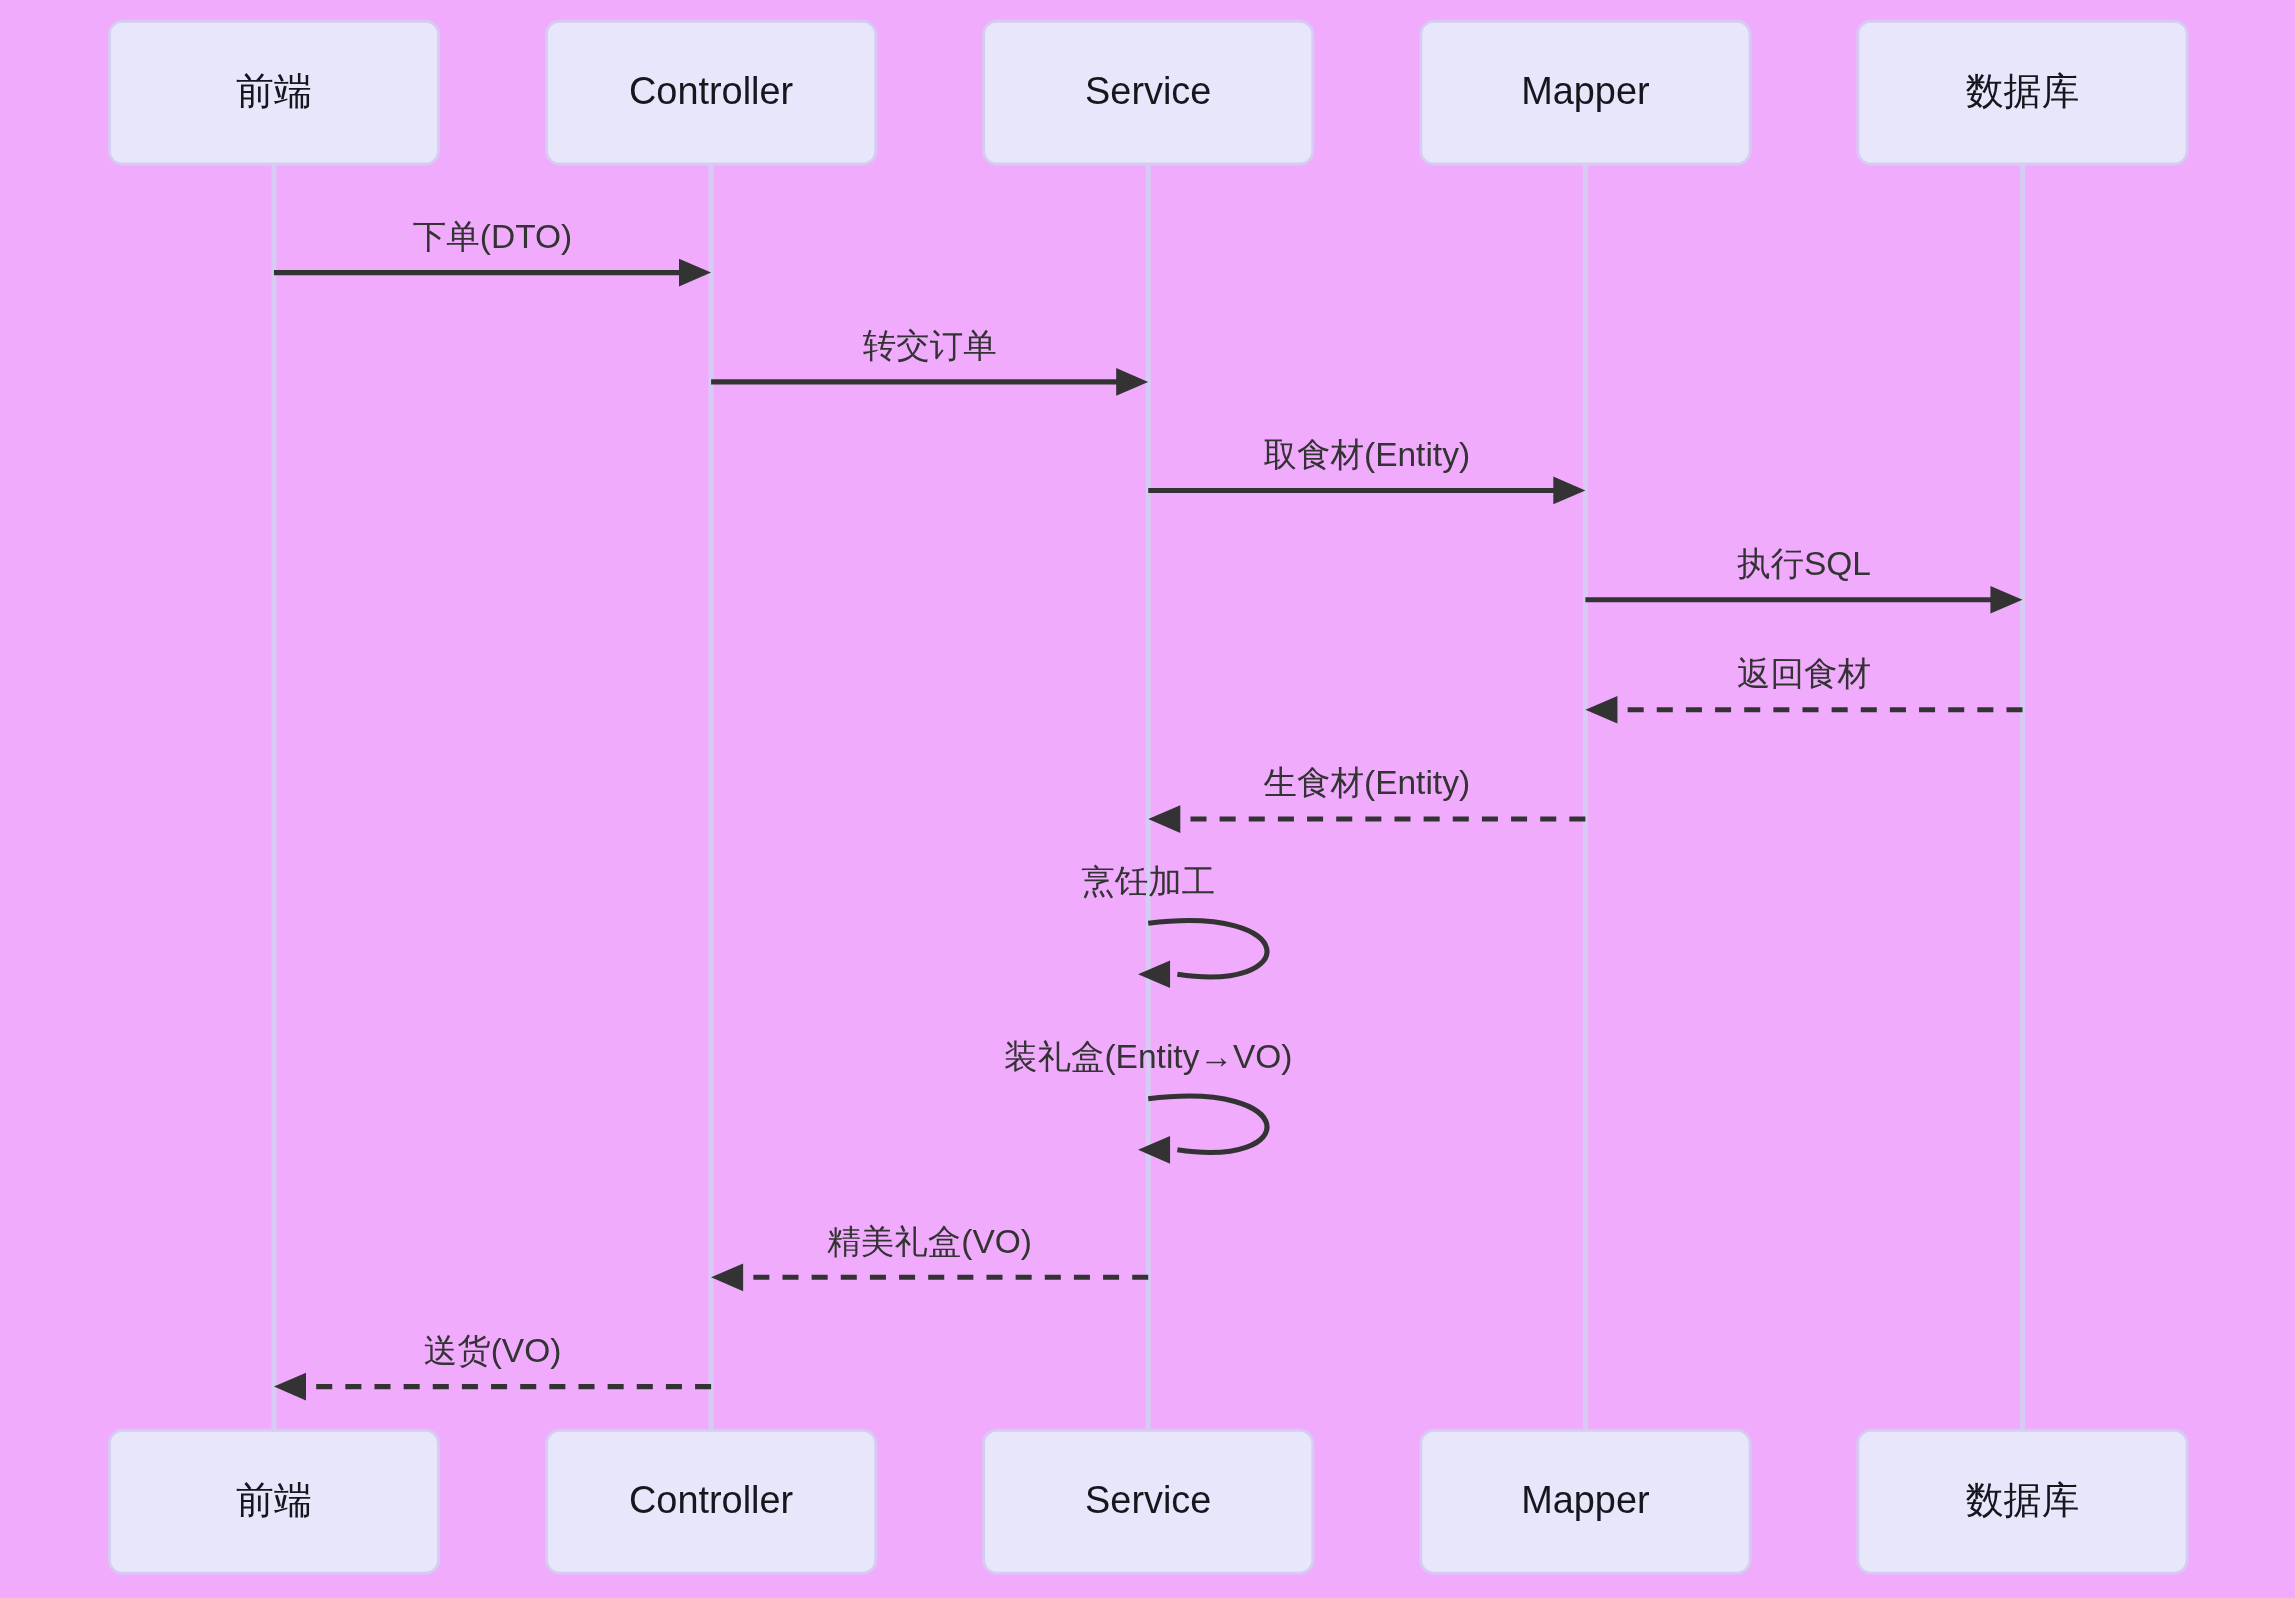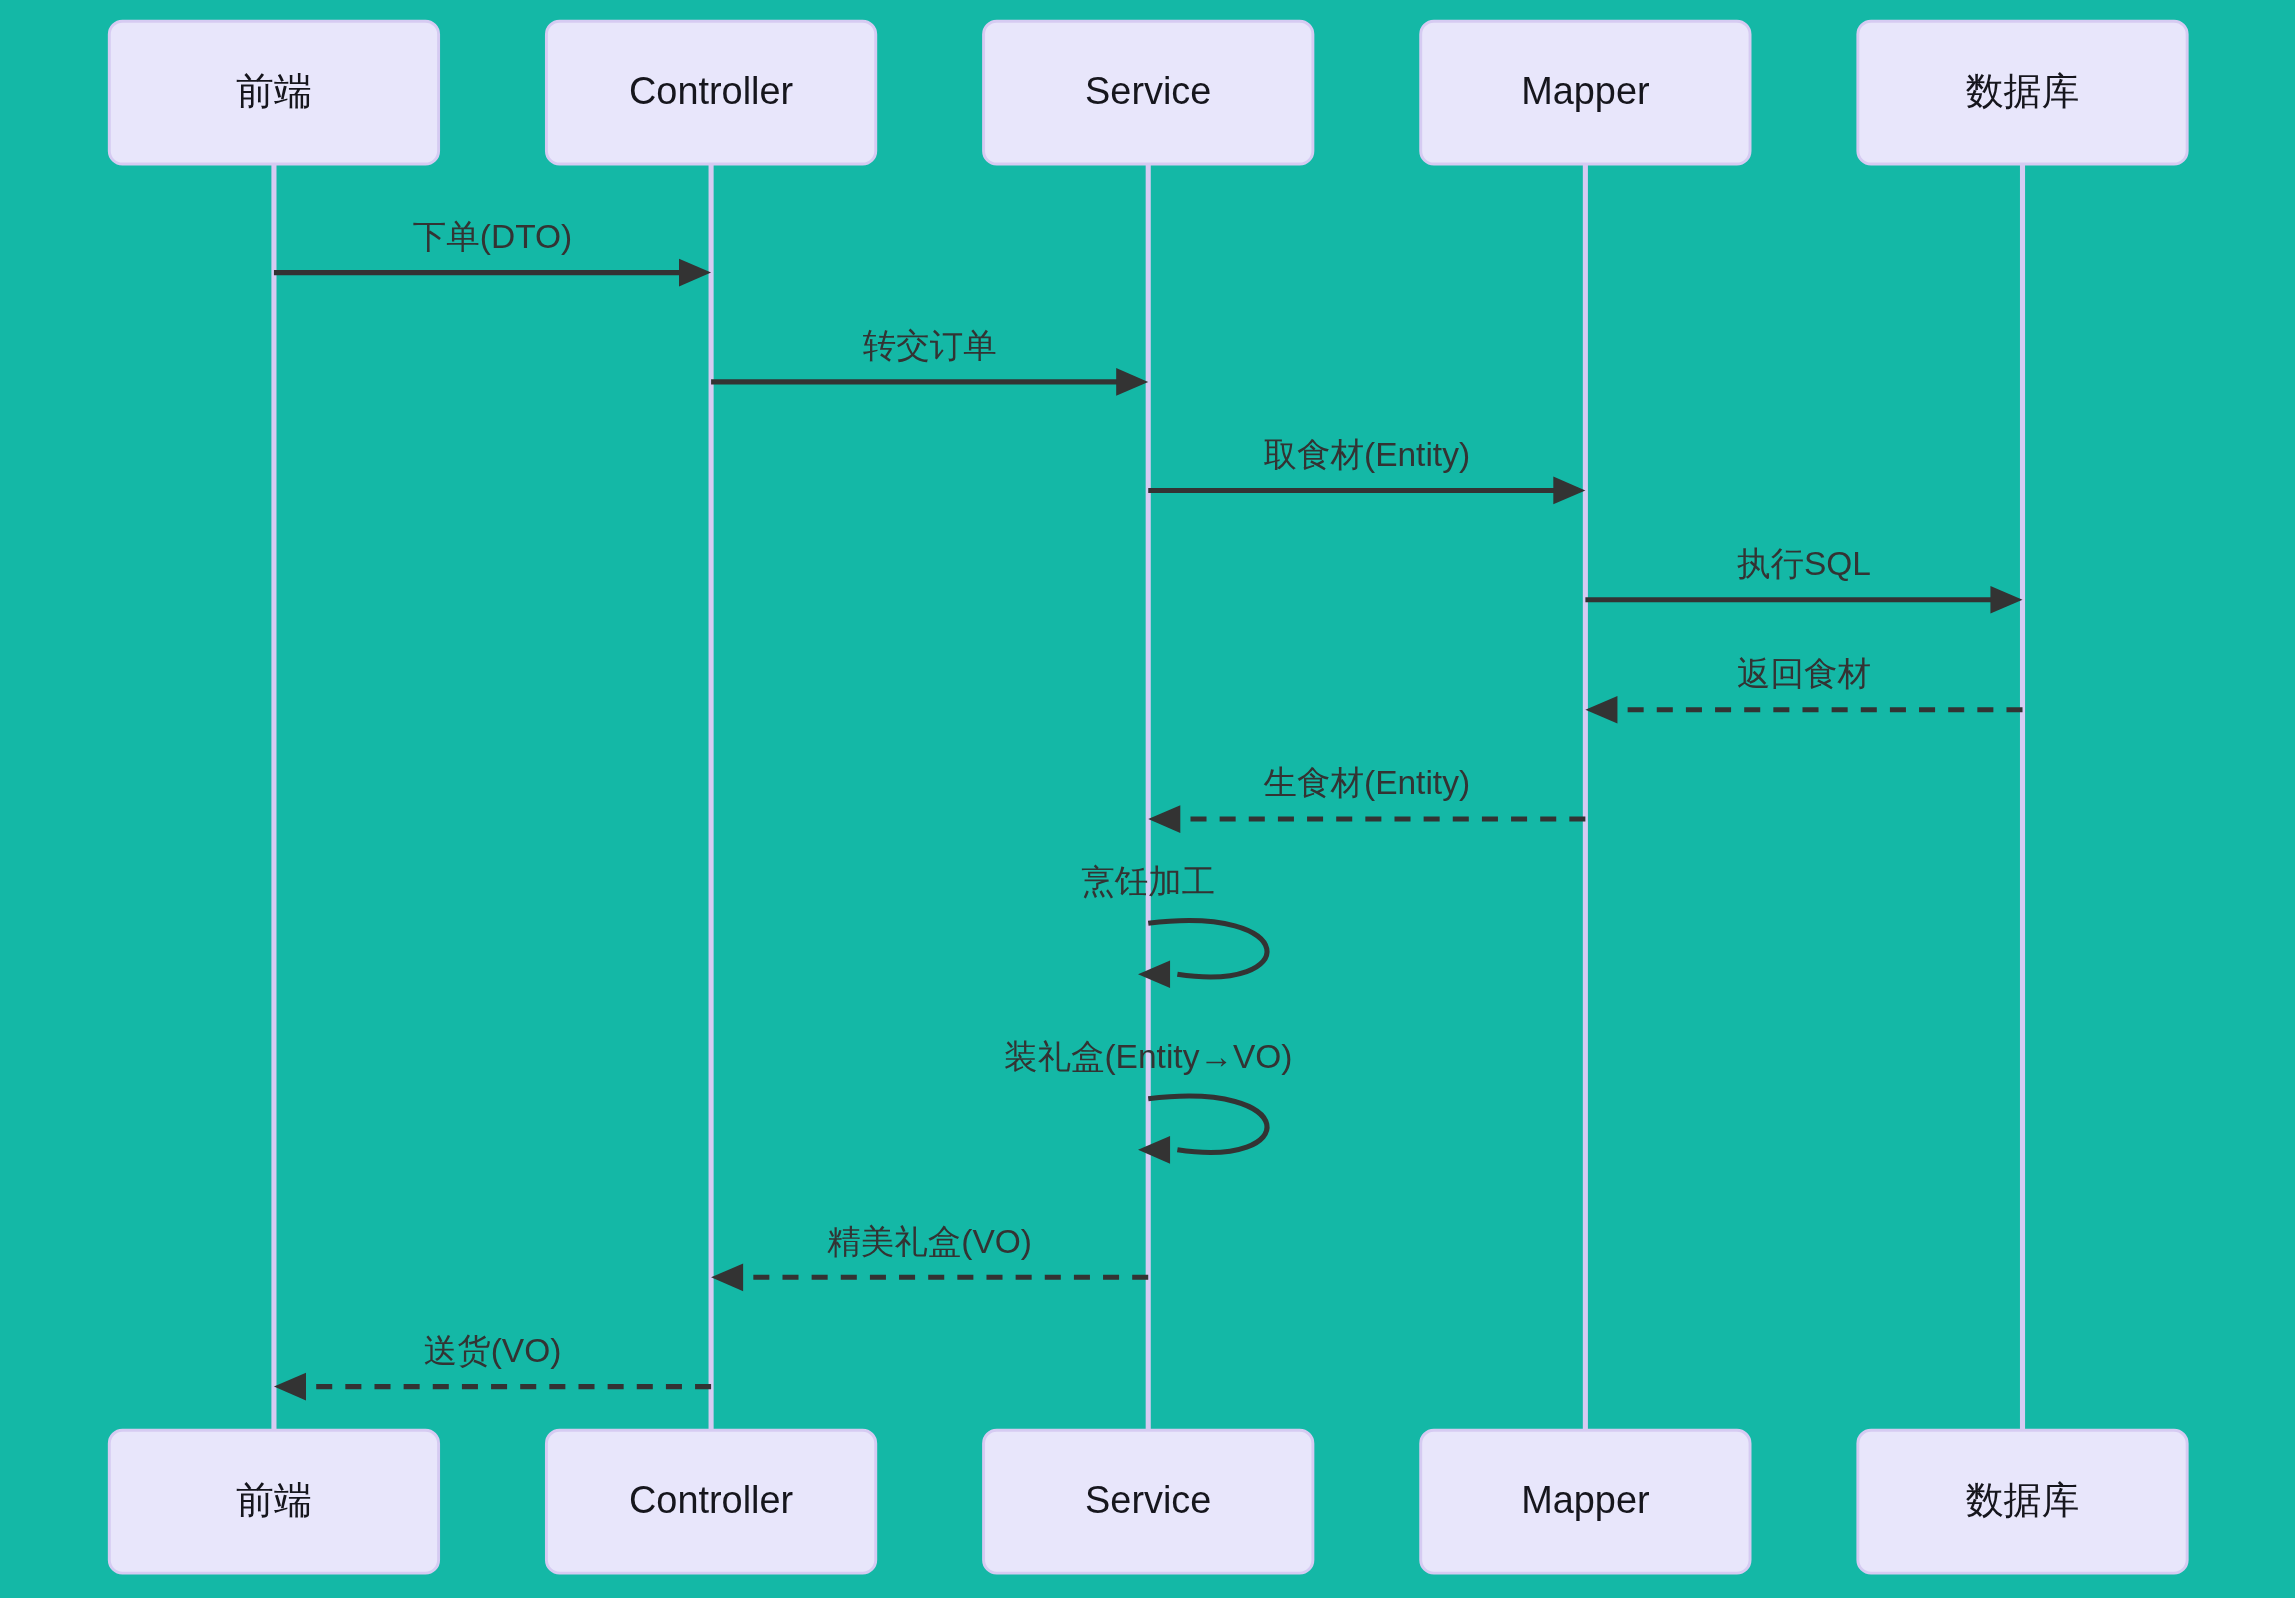--- a/index.html
+++ b/index.html
@@ -11,21 +11,21 @@
   body {
     width: 2295px;
     height: 1598px;
     font-family: "Liberation Sans", "DejaVu Sans", sans-serif;
     overflow: hidden;
   }
   #diagram-root {
     position: relative;
     width: 2295px;
     height: 1598px;
-    background: #14b8a6;
+    background: #f0abfc;
   }
   #seq-svg {
     position: absolute;
     left: 0;
     top: 0;
     width: 2295px;
     height: 1598px;
     display: block;
   }
   .actor-box-rect {

